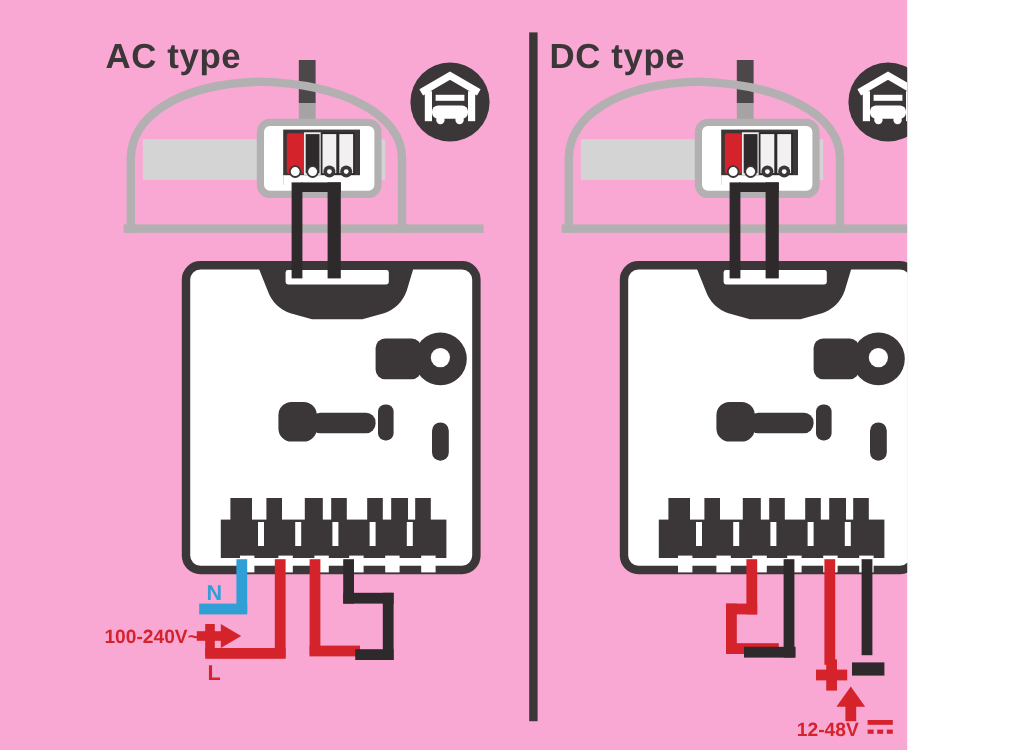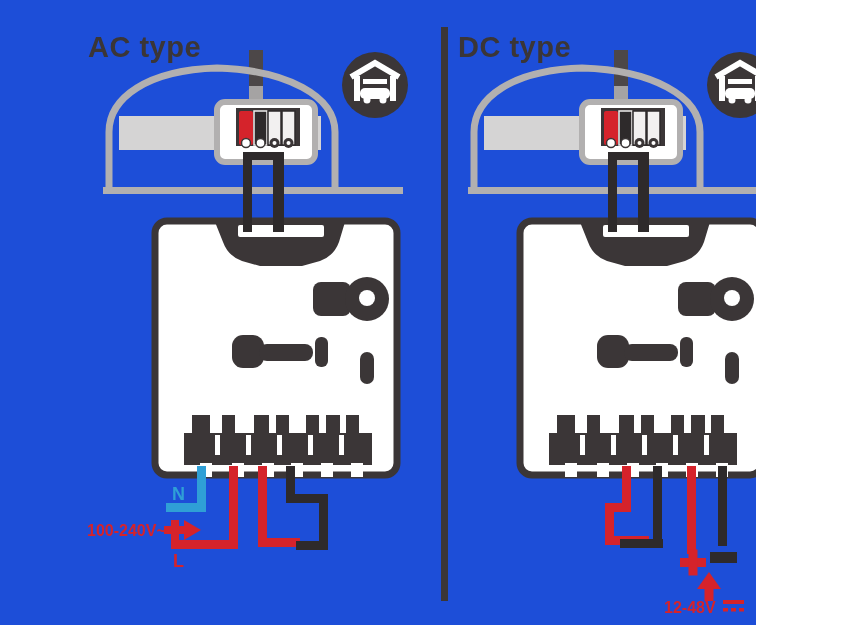--- a/index.html
+++ b/index.html
@@ -1,16 +1,16 @@
 <!DOCTYPE html>
 <html><head>
 <meta charset="utf-8">
 <style>
   html,body{margin:0;padding:0;background:#ffffff;}
-  .stage{position:relative;width:756px;height:625px;background:#1d4ed8;overflow:hidden;}
+  .stage{position:relative;width:756px;height:625px;background:#f9a8d4;overflow:hidden;}
   svg{display:block;}
   .t-title{font:800 29px "Liberation Sans",sans-serif;fill:#3b3637;letter-spacing:0.5px;}
   .t-n{font:bold 18px "Liberation Sans",sans-serif;fill:#2f9fd6;}
   .t-l{font:bold 18px "Liberation Sans",sans-serif;fill:#d5232b;}
   .t-volt{font:bold 16px "Liberation Sans",sans-serif;fill:#d5232b;}
   .dark{fill:#3b3637;}
   .wire-k{fill:#2e2a2b;}
   .wire-r{fill:#d5232b;}
   .wire-b{fill:#2f9fd6;}
   .gray{fill:#b2b0b0;}

